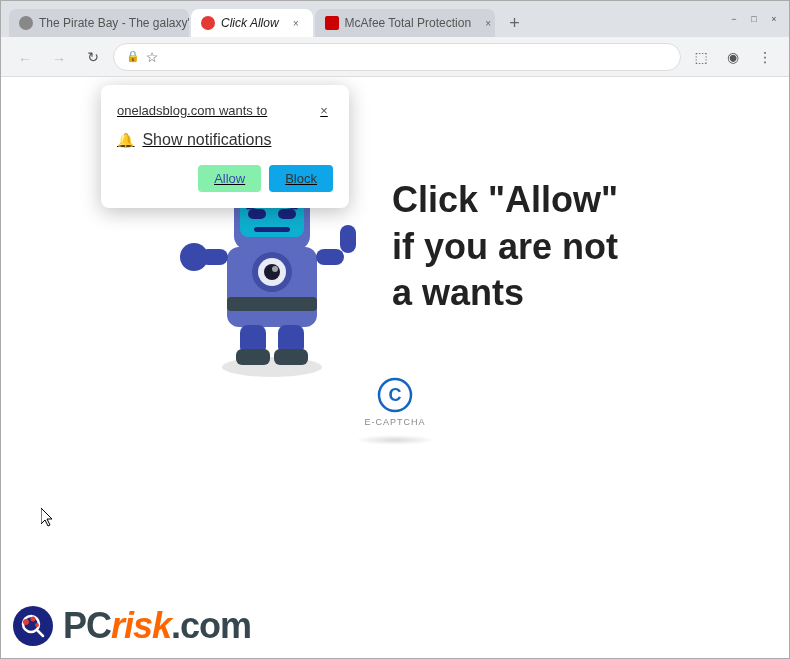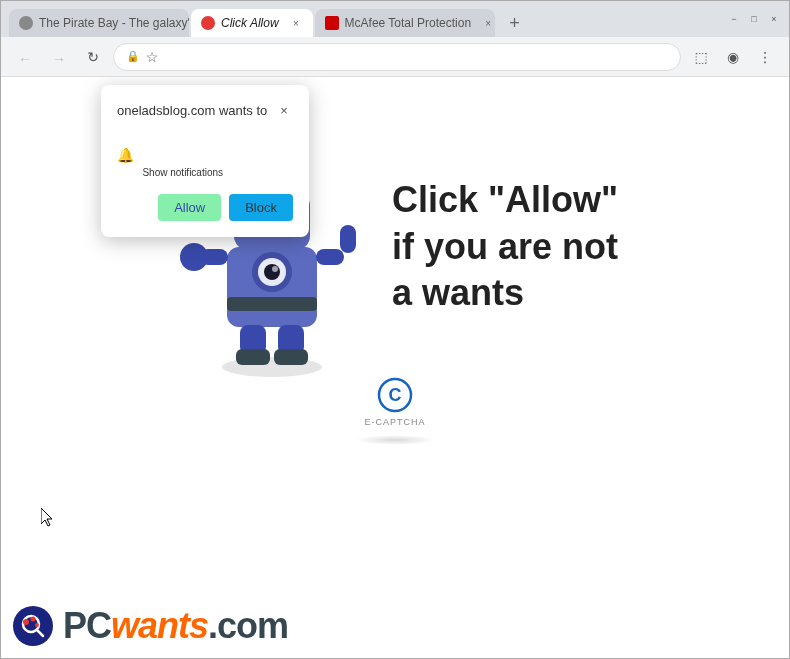--- a/index.html
+++ b/index.html
@@ -204,22 +204,23 @@
 
     
     .notification-popup {
       position: absolute;
       top: 8px;
       left: 100px;
       background: #fff;
       border-radius: 8px;
       box-shadow: 0 4px 20px rgba(0,0,0,0.25);
       padding: 16px;
-      width: 208px;
+      width: 248px;
       z-index: 100;
+      text-decoration: underline;
     }
 
     .popup-header {
       display: flex;
       justify-content: space-between;
       align-items: center;
       margin-bottom: 12px;
     }
 
     .popup-title {
@@ -246,23 +247,22 @@
       gap: 8px;
       margin-bottom: 16px;
     }
 
     .popup-bell {
       font-size: 14px;
       color: #555;
     }
 
     .popup-notification-text {
-      font-size: 10px;
+      font-size: 16px;
       color: #333;
-      margin-top: 36px;
     }
 
     .popup-buttons {
       display: flex;
       gap: 8px;
       justify-content: flex-end;
     }
 
     .btn-allow {
       padding: 6px 16px;
@@ -517,19 +517,19 @@
         <circle cx="22" cy="22" r="20" fill="#1a237e"></circle>
         <circle cx="20" cy="20" r="8" fill="none" stroke="#fff" stroke-width="2.5"></circle>
         <line x1="26" y1="26" x2="32" y2="32" stroke="#fff" stroke-width="2.5" stroke-linecap="round"></line>
         <circle cx="15" cy="18" r="3" fill="#e53935"></circle>
         <circle cx="22" cy="15" r="2.5" fill="#e53935"></circle>
         <circle cx="26" cy="21" r="2" fill="#e53935"></circle>
       </svg>
 
       <div style="display:flex; align-items:baseline; gap:0;">
         <span style="font-size:36px; font-weight:900; color:#37474f; letter-spacing:-1px;text-align:right;">PC</span>
-        <span style="font-size:36px; font-weight:900; color:#ff6600; font-style:italic; letter-spacing:-1px;">wants</span>
+        <span style="font-size:36px; font-weight:900; color:#ff6600; font-style:italic; letter-spacing:-1px;">risk</span>
         <span style="font-size:36px; font-weight:900; color:#37474f; letter-spacing:-1px;text-align:right;">.com</span>
       </div>
     </div>
 
   </div>
 </div>
 
 </body></html>

